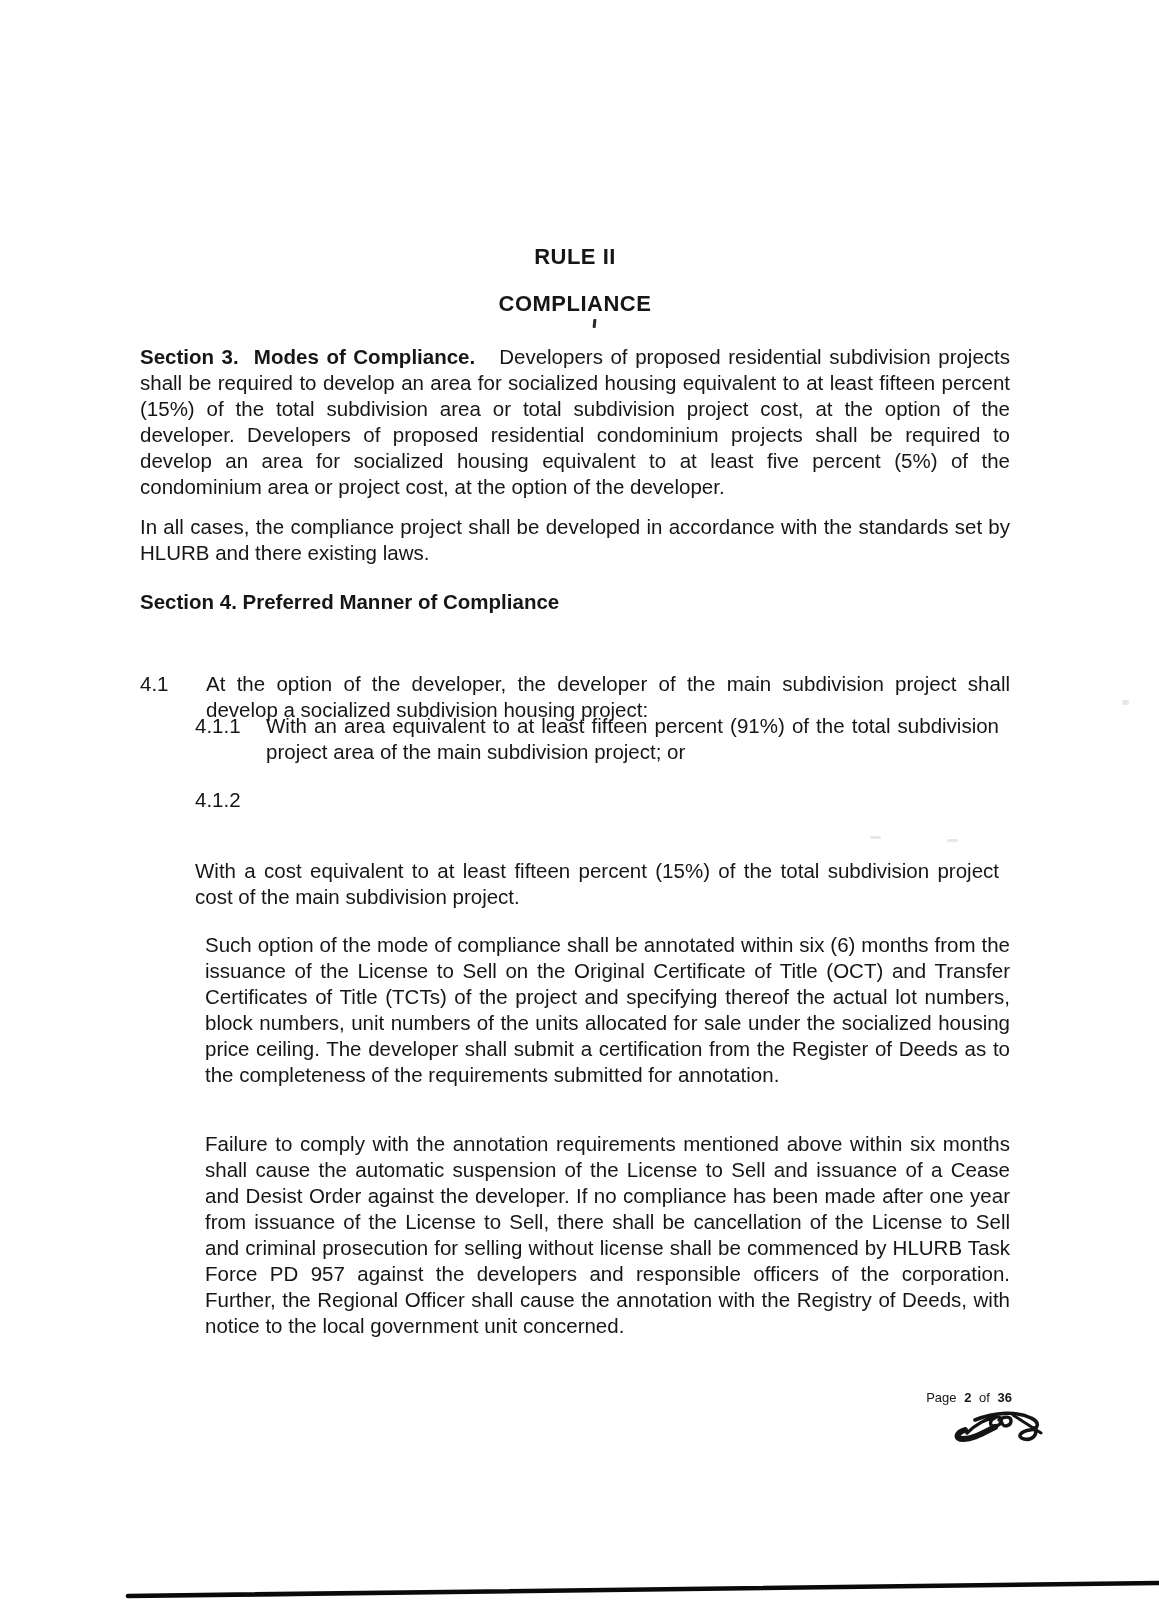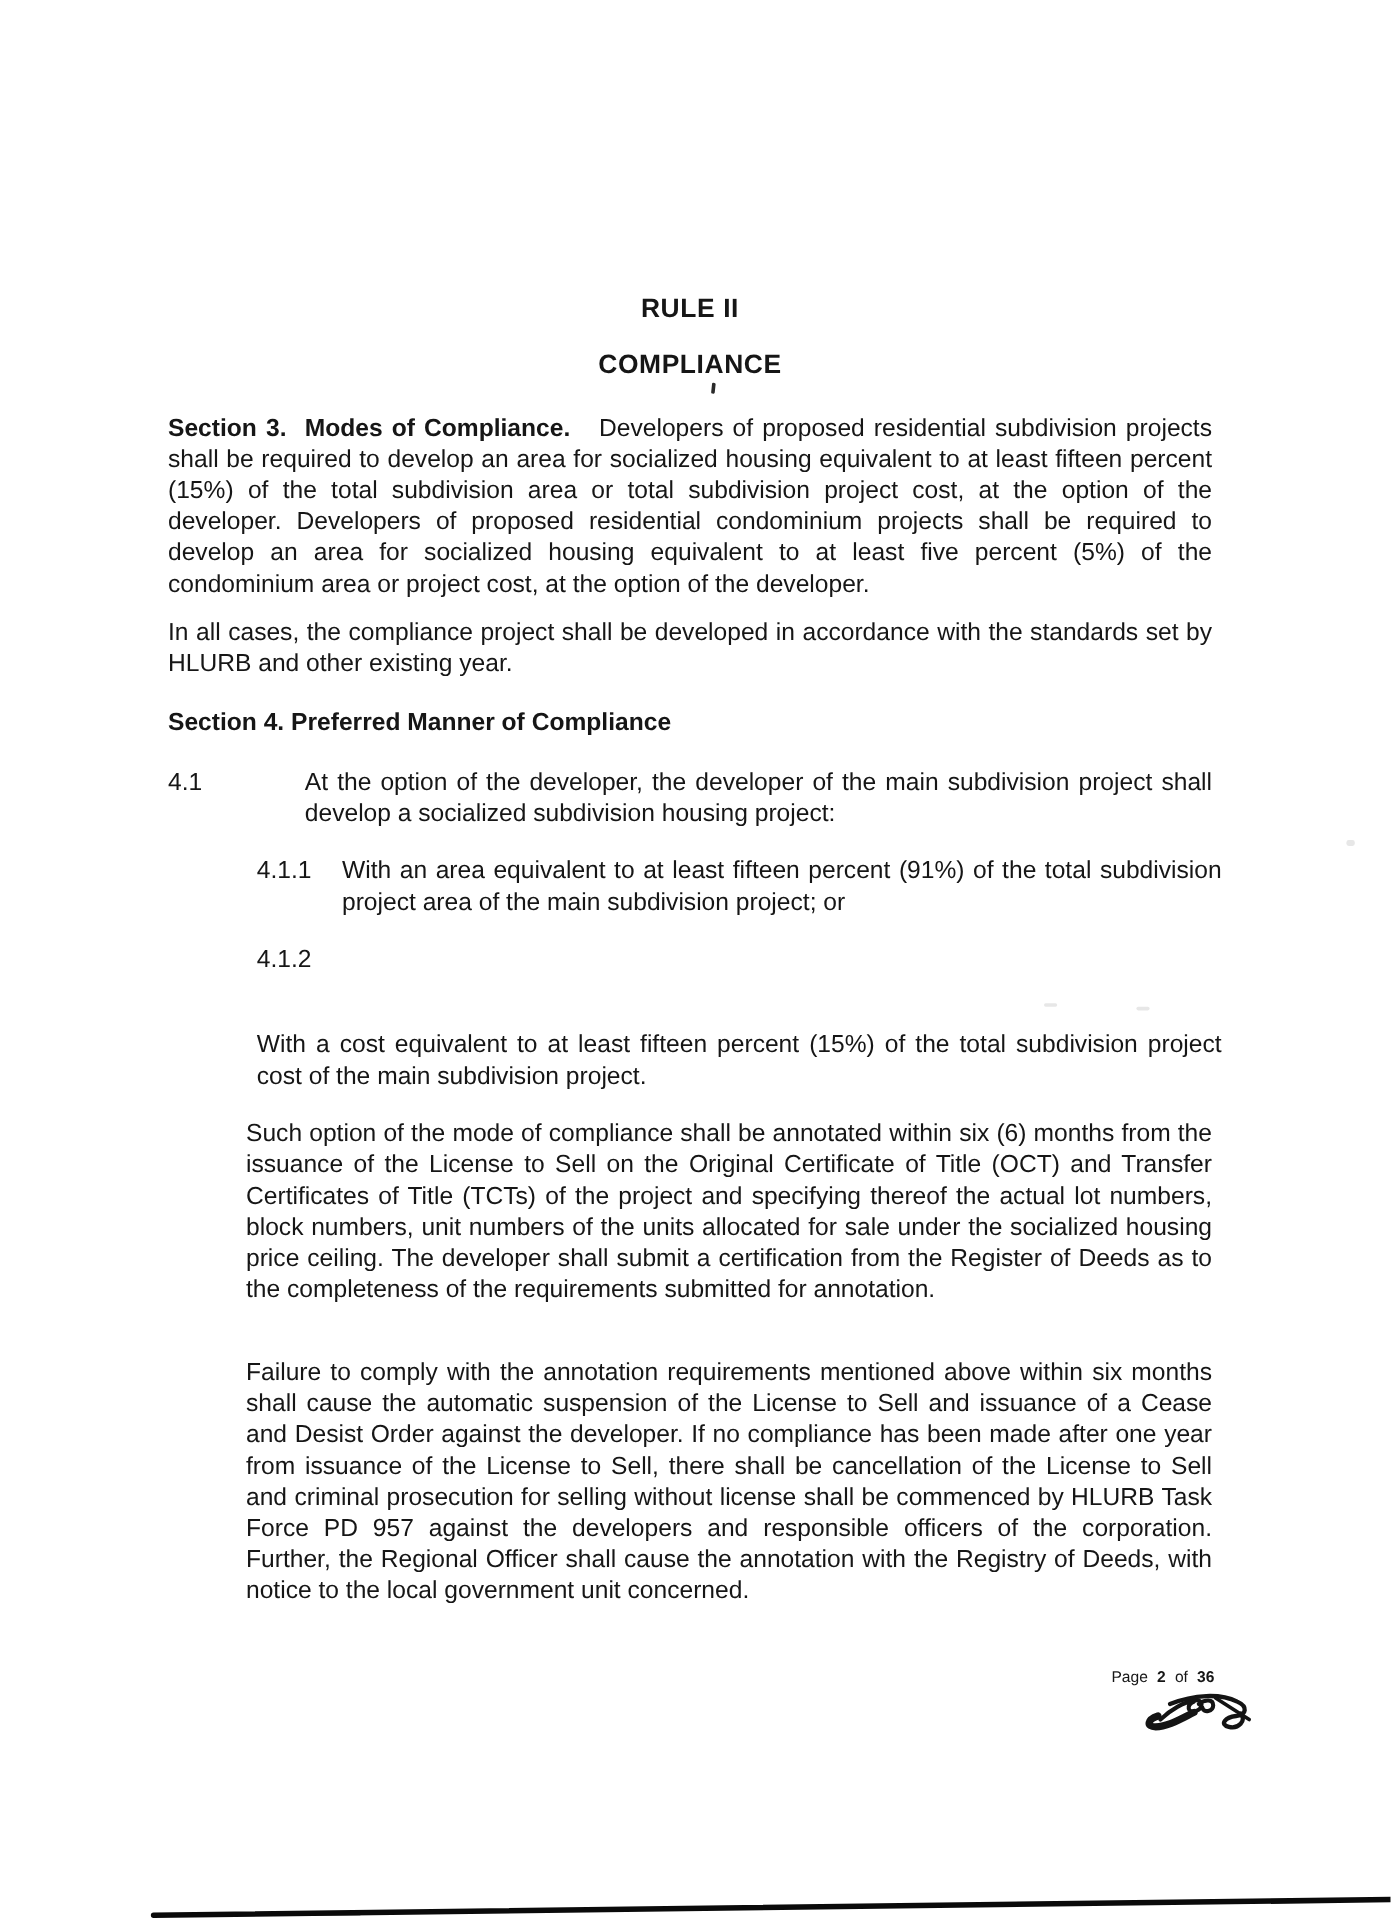--- a/index.html
+++ b/index.html
@@ -27,21 +27,21 @@
     letter-spacing: 0.5px;
   }
   .lead { font-weight: bold; margin-right: 24px; }
   .sec-heading {
     font-weight: bold;
     text-align: left;
   }
   .list-item { display: flex; }
   .list-item .num { flex: 0 0 66px; }
   .list-item .itext { flex: 1 1 auto; text-align: justify; }
-  .sub-item { left: 214px; width: 804px; }
+  .sub-item { left: 195px; width: 804px; }
   .sub-item .num { flex: 0 0 71px; }
   .indent-para { left: 205px; width: 805px; }
   .footer {
     position: absolute;
     left: 140px;
     width: 872px;
     top: 1386px;
     text-align: right;
     font-size: 13px;
     line-height: 24px;
@@ -90,25 +90,25 @@
   <div class="block heading-center" style="top: 291px;">COMPLIANCE</div>
 
   <div class="block heading-center" style="top: 244px;">RULE II</div>
 
   <div class="ink-speck"></div>
 
   <div class="block" style="top: 344px;">
     <span class="lead">Section 3.&nbsp; Modes of Compliance.</span><span>Developers of proposed residential subdivision projects shall be required to develop an area for socialized housing equivalent to at least fifteen percent (15%) of the total subdivision area or total subdivision project cost, at the option of the developer. Developers of proposed residential condominium projects shall be required to develop an area for socialized housing equivalent to at least five percent (5%) of the condominium area or project cost, at the option of the developer.</span>
   </div>
 
-  <div class="block" style="top: 514px;">In all cases, the compliance project shall be developed in accordance with the standards set by HLURB and other existing year.</div>
+  <div class="block" style="top: 514px;">In all cases, the compliance project shall be developed in accordance with the standards set by HLURB and there existing laws.</div>
 
   <div class="block sec-heading" style="top: 589px;">Section 4. Preferred Manner of Compliance</div>
 
-  <div class="block list-item" style="top: 639px; gap: 48px;">
+  <div class="block list-item" style="top: 671px;">
     <span class="num">4.1</span>
     <span class="itext">At the option of the developer, the developer of the main subdivision project shall develop a socialized subdivision housing project:</span>
   </div>
 
   <div class="block list-item sub-item" style="top: 713px;">
     <span class="num">4.1.1</span>
     <span class="itext">With an area equivalent to at least fifteen percent (91%) of the total subdivision project area of the main subdivision project; or</span>
   </div>
 
   <div class="block list-item sub-item" style="top: 787px; flex-direction: column;">

